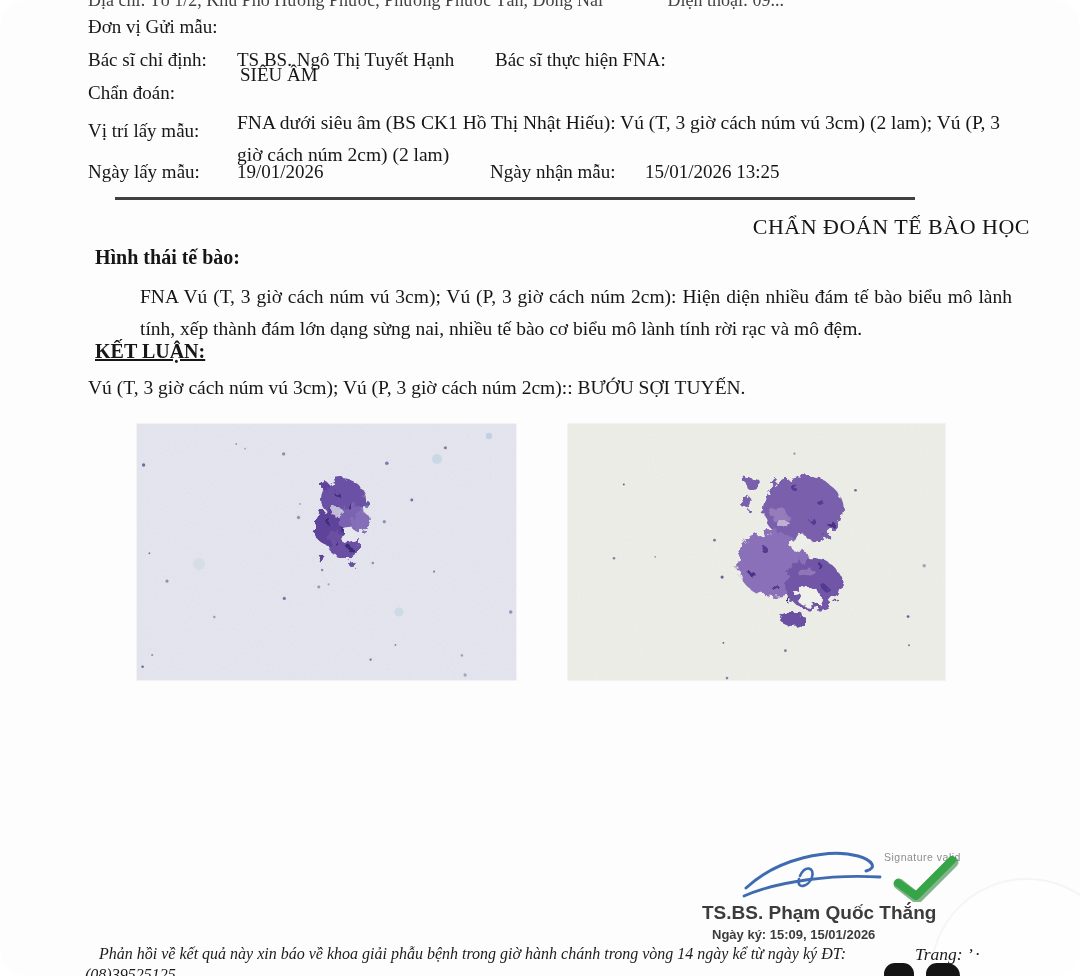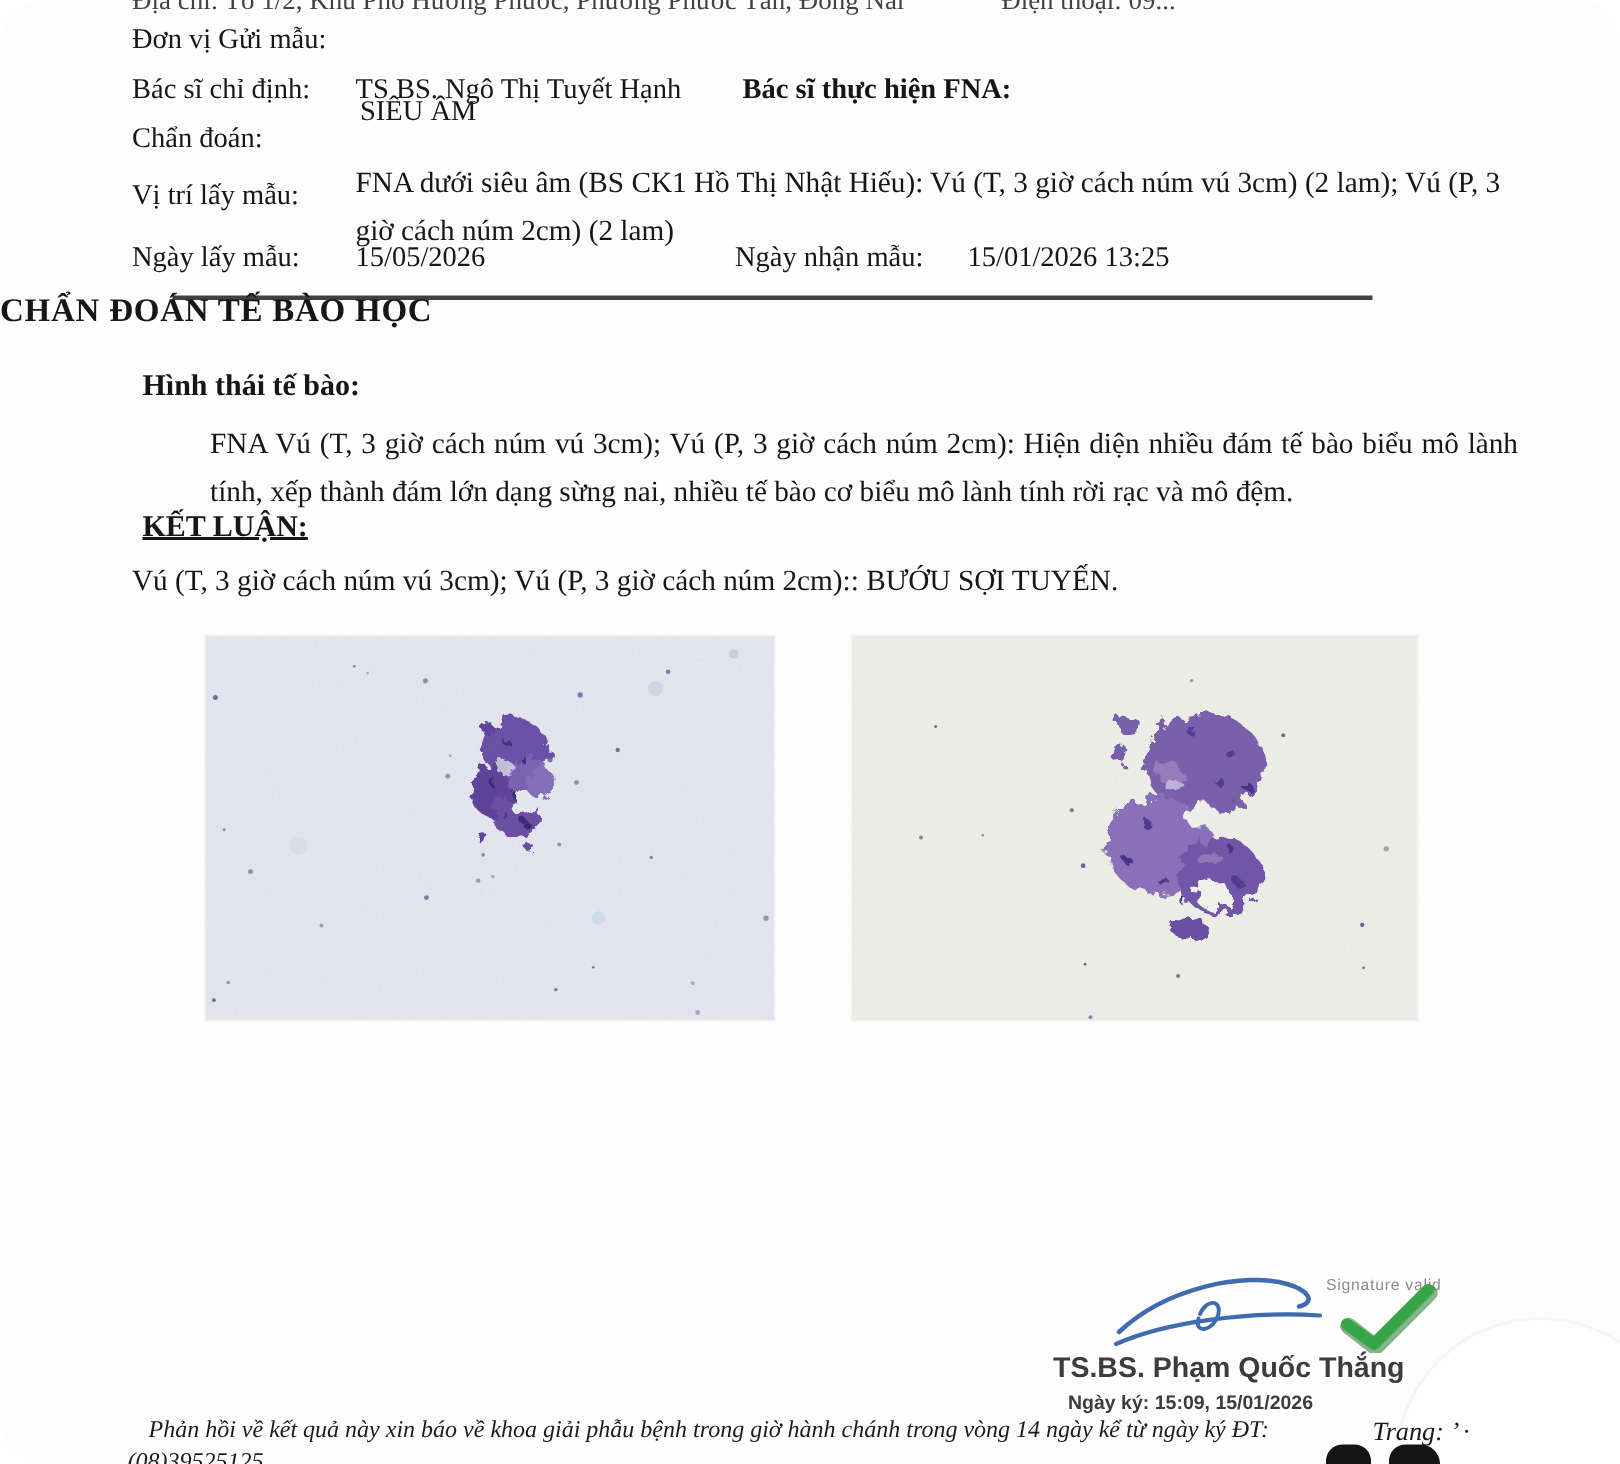--- a/index.html
+++ b/index.html
@@ -14,22 +14,22 @@
   .val{font-size:19px;white-space:nowrap;}
   .clip-top{
     position:absolute;left:0;top:0;width:1080px;height:11px;overflow:hidden;
     opacity:.85;
   }
   .clip-top .inner{position:absolute;top:-10px;left:88px;width:980px;
     font-size:18px;white-space:nowrap;color:#222;}
   .clip-top .phone{margin-left:60px;}
   .rule{position:absolute;left:115px;top:197px;width:800px;height:3px;background:#414141;}
   .doc-title{
-    position:absolute;left:0;top:194px;width:1030px;text-align:left;
-    font-size:22px;font-weight:bold;letter-spacing:.5px;
+    position:absolute;left:0;top:214px;width:1030px;text-align:right;
+    font-size:22px;font-weight:normal;letter-spacing:.5px;
   }
   .h-bold{font-size:20px;font-weight:bold;white-space:nowrap;}
   .para{
     position:absolute;left:140px;top:281px;width:872px;
     font-size:19.5px;line-height:32px;text-align:justify;
   }
   .concl{position:absolute;left:88px;top:377px;font-size:19.5px;white-space:nowrap;}
   .micrograph{position:absolute;top:424px;height:256px;box-shadow:0 0 0 1px rgba(0,0,0,0.04);}
   .sig-name{
     position:absolute;left:702px;top:902px;font-size:19px;font-weight:bold;
@@ -64,30 +64,30 @@
       <span>Địa chỉ: Tổ 1/2, Khu Phố Hương Phước, Phường Phước Tân, Đồng Nai</span>
       <span class="phone">Điện thoại: 09...</span>
     </div>
   </div>
 
   <div class="abs lbl" style="left:88px;top:16px;">Đơn vị Gửi mẫu:</div>
   <div class="abs val" style="left:240px;top:16px;margin-top:48px;">SIÊU ÂM</div>
 
   <div class="abs lbl" style="left:88px;top:49px;">Bác sĩ chỉ định:</div>
   <div class="abs val" style="left:237px;top:49px;text-align:right;">TS BS. Ngô Thị Tuyết Hạnh</div>
-  <div class="abs lbl" style="left:495px;top:49px;font-weight:bold;">Bác sĩ thực hiện FNA:</div>
+  <div class="abs lbl" style="left:495px;top:49px;">Bác sĩ thực hiện FNA:</div>
   <div class="abs val" style="left:700px;top:49px;"></div>
 
   <div class="abs lbl" style="left:88px;top:82px;">Chẩn đoán:</div>
 
   <div class="abs lbl" style="left:88px;top:120px;">Vị trí lấy mẫu:</div>
   <div class="abs" style="left:237px;top:107px;width:782px;font-size:19.5px;line-height:32px;white-space:normal;">FNA dưới siêu âm (BS CK1 Hồ Thị Nhật Hiếu): Vú (T, 3 giờ cách núm vú 3cm) (2 lam); Vú (P, 3 giờ cách núm 2cm) (2 lam)</div>
 
   <div class="abs lbl" style="left:88px;top:161px;">Ngày lấy mẫu:</div>
-  <div class="abs val" style="left:237px;top:161px;">15/05/2026</div>
+  <div class="abs val" style="left:237px;top:161px;">19/01/2026</div>
   <div class="abs lbl" style="left:490px;top:161px;">Ngày nhận mẫu:</div>
   <div class="abs val" style="left:645px;top:161px;">15/01/2026 13:25</div>
 
   <div class="rule"></div>
 
   <div class="doc-title">CHẨN ĐOÁN TẾ BÀO HỌC</div>
 
   <div class="abs h-bold" style="left:95px;top:246px;">Hình thái tế bào:</div>
   <div class="para">FNA Vú (T, 3 giờ cách núm vú 3cm); Vú (P, 3 giờ cách núm 2cm): Hiện diện nhiều đám tế bào biểu mô lành tính, xếp thành đám lớn dạng sừng nai, nhiều tế bào cơ biểu mô lành tính rời rạc và mô đệm.</div>
 

